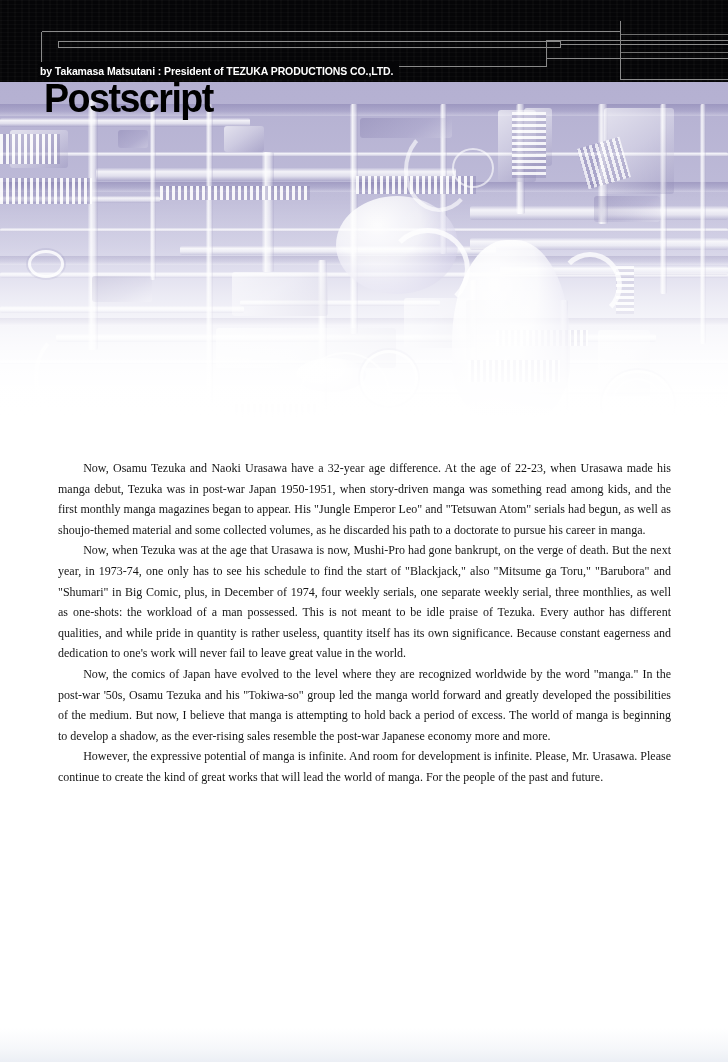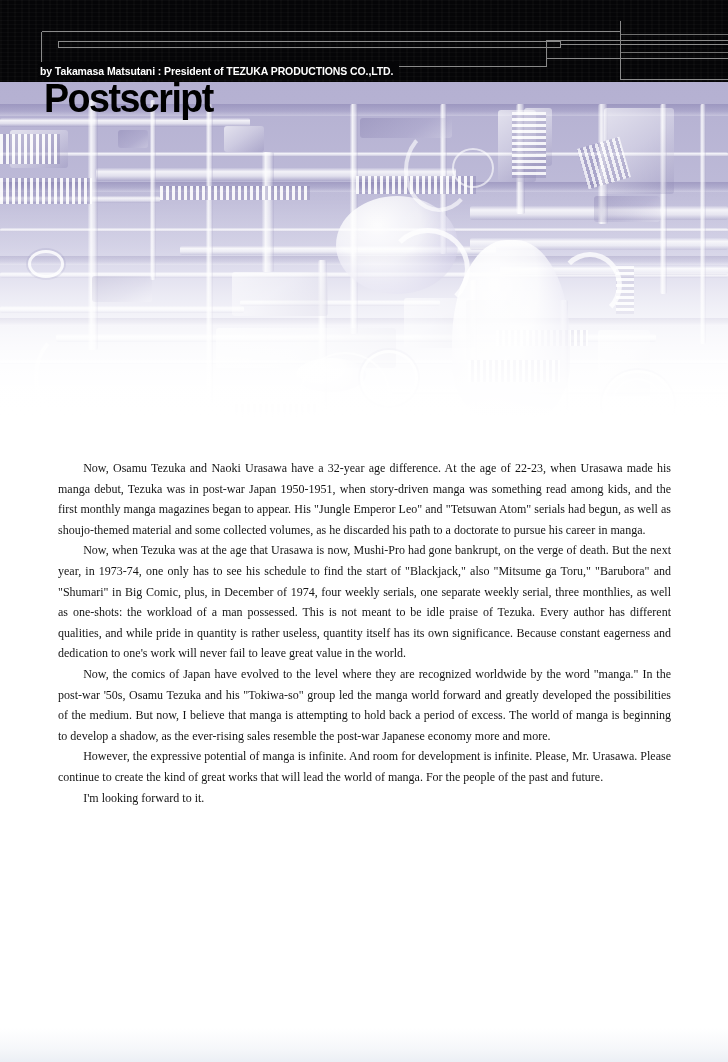--- a/index.html
+++ b/index.html
@@ -379,17 +379,16 @@
 
   <div class="byline">by Takamasa Matsutani : President of TEZUKA PRODUCTIONS CO.,LTD.</div>
 
   <div class="masthead">Postscript</div>
 
   <div class="article">
     <p>Now, Osamu Tezuka and Naoki Urasawa have a 32-year age difference.  At the age of 22-23, when Urasawa made his manga debut, Tezuka was in post-war Japan 1950-1951, when story-driven manga was something read among kids, and the first monthly manga magazines began to appear.  His "Jungle Emperor Leo" and "Tetsuwan Atom" serials had begun, as well as shoujo-themed material and some collected volumes, as he discarded his path to a doctorate to pursue his career in manga.</p>
     <p>Now, when Tezuka was at the age that Urasawa is now, Mushi-Pro had gone bankrupt, on the verge of death.  But the next year, in 1973-74, one only has to see his schedule to find the start of "Blackjack," also "Mitsume ga Toru," "Barubora" and "Shumari" in Big Comic, plus, in December of 1974, four weekly serials, one separate weekly serial, three monthlies, as well as one-shots: the workload of a man possessed.  This is not meant to be idle praise of Tezuka. Every author has different qualities, and while pride in quantity is rather useless, quantity itself has its own significance.  Because constant eagerness and dedication to one's work will never fail to leave great value in the world.</p>
     <p>Now, the comics of Japan have evolved to the level where they are recognized worldwide by the word "manga."  In the post-war '50s, Osamu Tezuka and his "Tokiwa-so" group led the manga world forward and greatly developed the possibilities of the medium.  But now, I believe that manga is attempting to hold back a period of excess.  The world of manga is beginning to develop a shadow, as the ever-rising sales resemble the post-war Japanese economy more and more.</p>
     <p>However, the expressive potential of manga is infinite.  And room for development is infinite.  Please, Mr. Urasawa.  Please continue to create the kind of great works that will lead the world of manga.  For the people of the past and future.</p>
-    <p>I'm looking forward to it.</p>
   </div>
 
   <div class="bottom-tint"></div>
 </div>
 
 </body></html>

